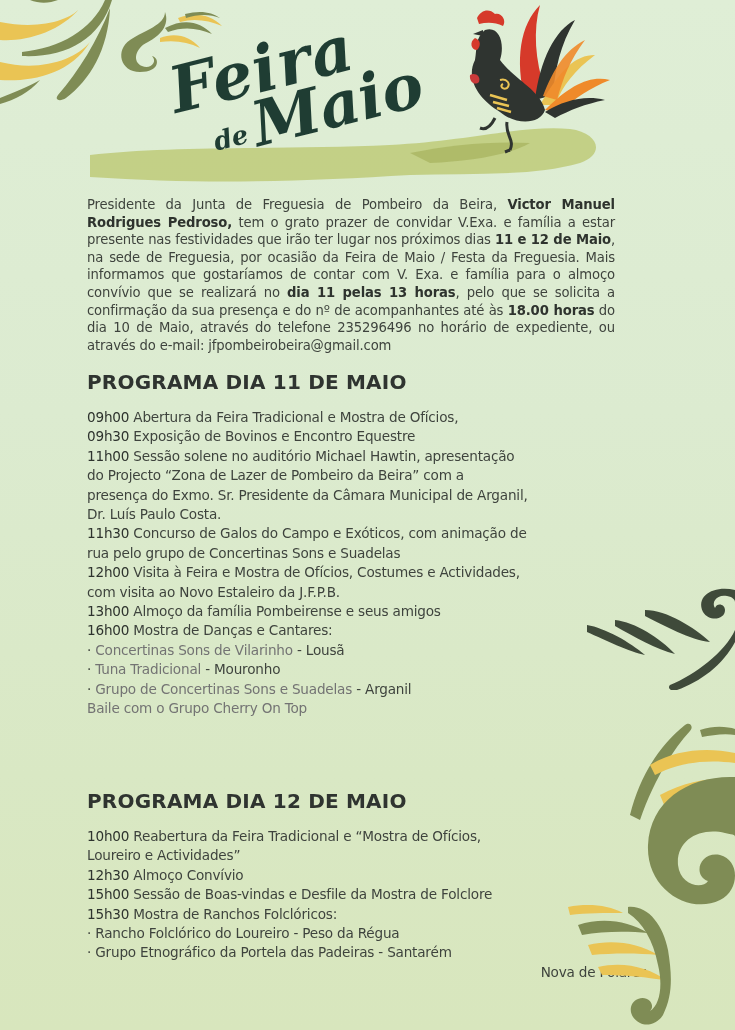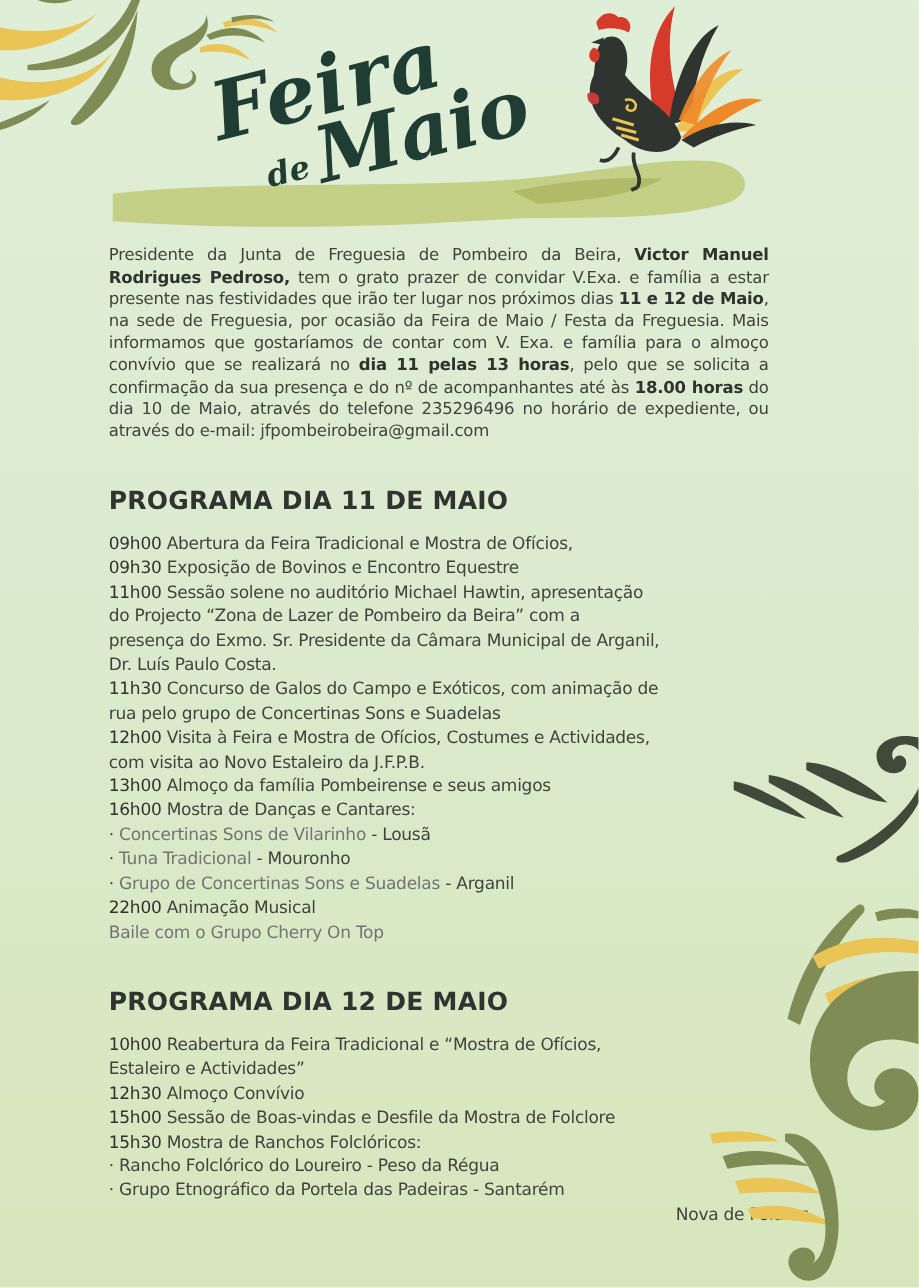--- a/index.html
+++ b/index.html
@@ -87,21 +87,21 @@
       font-family: "DejaVu Sans", "Liberation Sans", sans-serif;
       font-weight: bold;
       font-size: 20px;
       color: #2f3430;
       margin: 0;
       letter-spacing: 0.2px;
     }
     .sec1 {
       position: absolute;
       left: 87px;
-      top: 388px;
+      top: 370px;
       width: 560px;
     }
     .sec2 {
       position: absolute;
       left: 87px;
       top: 789px;
       width: 560px;
     }
     .program {
       margin-top: 14px;
@@ -194,30 +194,29 @@
       <span class="line"><span>Dr. Luís Paulo Costa.</span></span>
       <span class="line"><span class="time">11h30</span><span> Concurso de Galos do Campo e Exóticos, com animação de</span></span>
       <span class="line"><span>rua pelo grupo de Concertinas Sons e Suadelas</span></span>
       <span class="line"><span class="time">12h00</span><span> Visita à Feira e Mostra de Ofícios, Costumes e Actividades,</span></span>
       <span class="line"><span>com visita ao Novo Estaleiro da J.F.P.B.</span></span>
       <span class="line"><span class="time">13h00</span><span> Almoço da família Pombeirense e seus amigos</span></span>
       <span class="line"><span class="time">16h00</span><span> Mostra de Danças e Cantares:</span></span>
       <span class="line"><span>· </span><span class="bold">Concertinas Sons de Vilarinho</span><span> - Lousã</span></span>
       <span class="line"><span>· </span><span class="bold">Tuna Tradicional</span><span> - Mouronho</span></span>
       <span class="line"><span>· </span><span class="bold">Grupo de Concertinas Sons e Suadelas</span><span> - Arganil</span></span>
-      <span class="line"><span class="time">22h00</span><span> Animação Musical</span></span>
       <span class="line bold">Baile com o Grupo Cherry On Top</span>
     </div>
   </div>
 
   <div class="sec2">
     <h2 class="section-title">PROGRAMA DIA 12 DE MAIO</h2>
     <div class="program">
       <span class="line"><span class="time">10h00</span><span> Reabertura da Feira Tradicional e “Mostra de Ofícios,</span></span>
-      <span class="line"><span>Estaleiro e Actividades”</span></span>
+      <span class="line"><span>Loureiro e Actividades”</span></span>
       <span class="line"><span class="time">12h30</span><span> Almoço Convívio</span></span>
       <span class="line"><span class="time">15h00</span><span> Sessão de Boas-vindas e Desfile da Mostra de Folclore</span></span>
       <span class="line"><span class="time">15h30</span><span> Mostra de Ranchos Folclóricos:</span></span>
       <span class="line">· Rancho Folclórico do Loureiro - Peso da Régua</span>
       <span class="line">· Grupo Etnográfico da Portela das Padeiras - Santarém</span>
       <span class="line indent">Nova de Poiares</span>
     </div>
   </div>
 
   <svg class="deco" style="left:585px;top:580px" width="150" height="110" viewBox="0 0 150 110">

